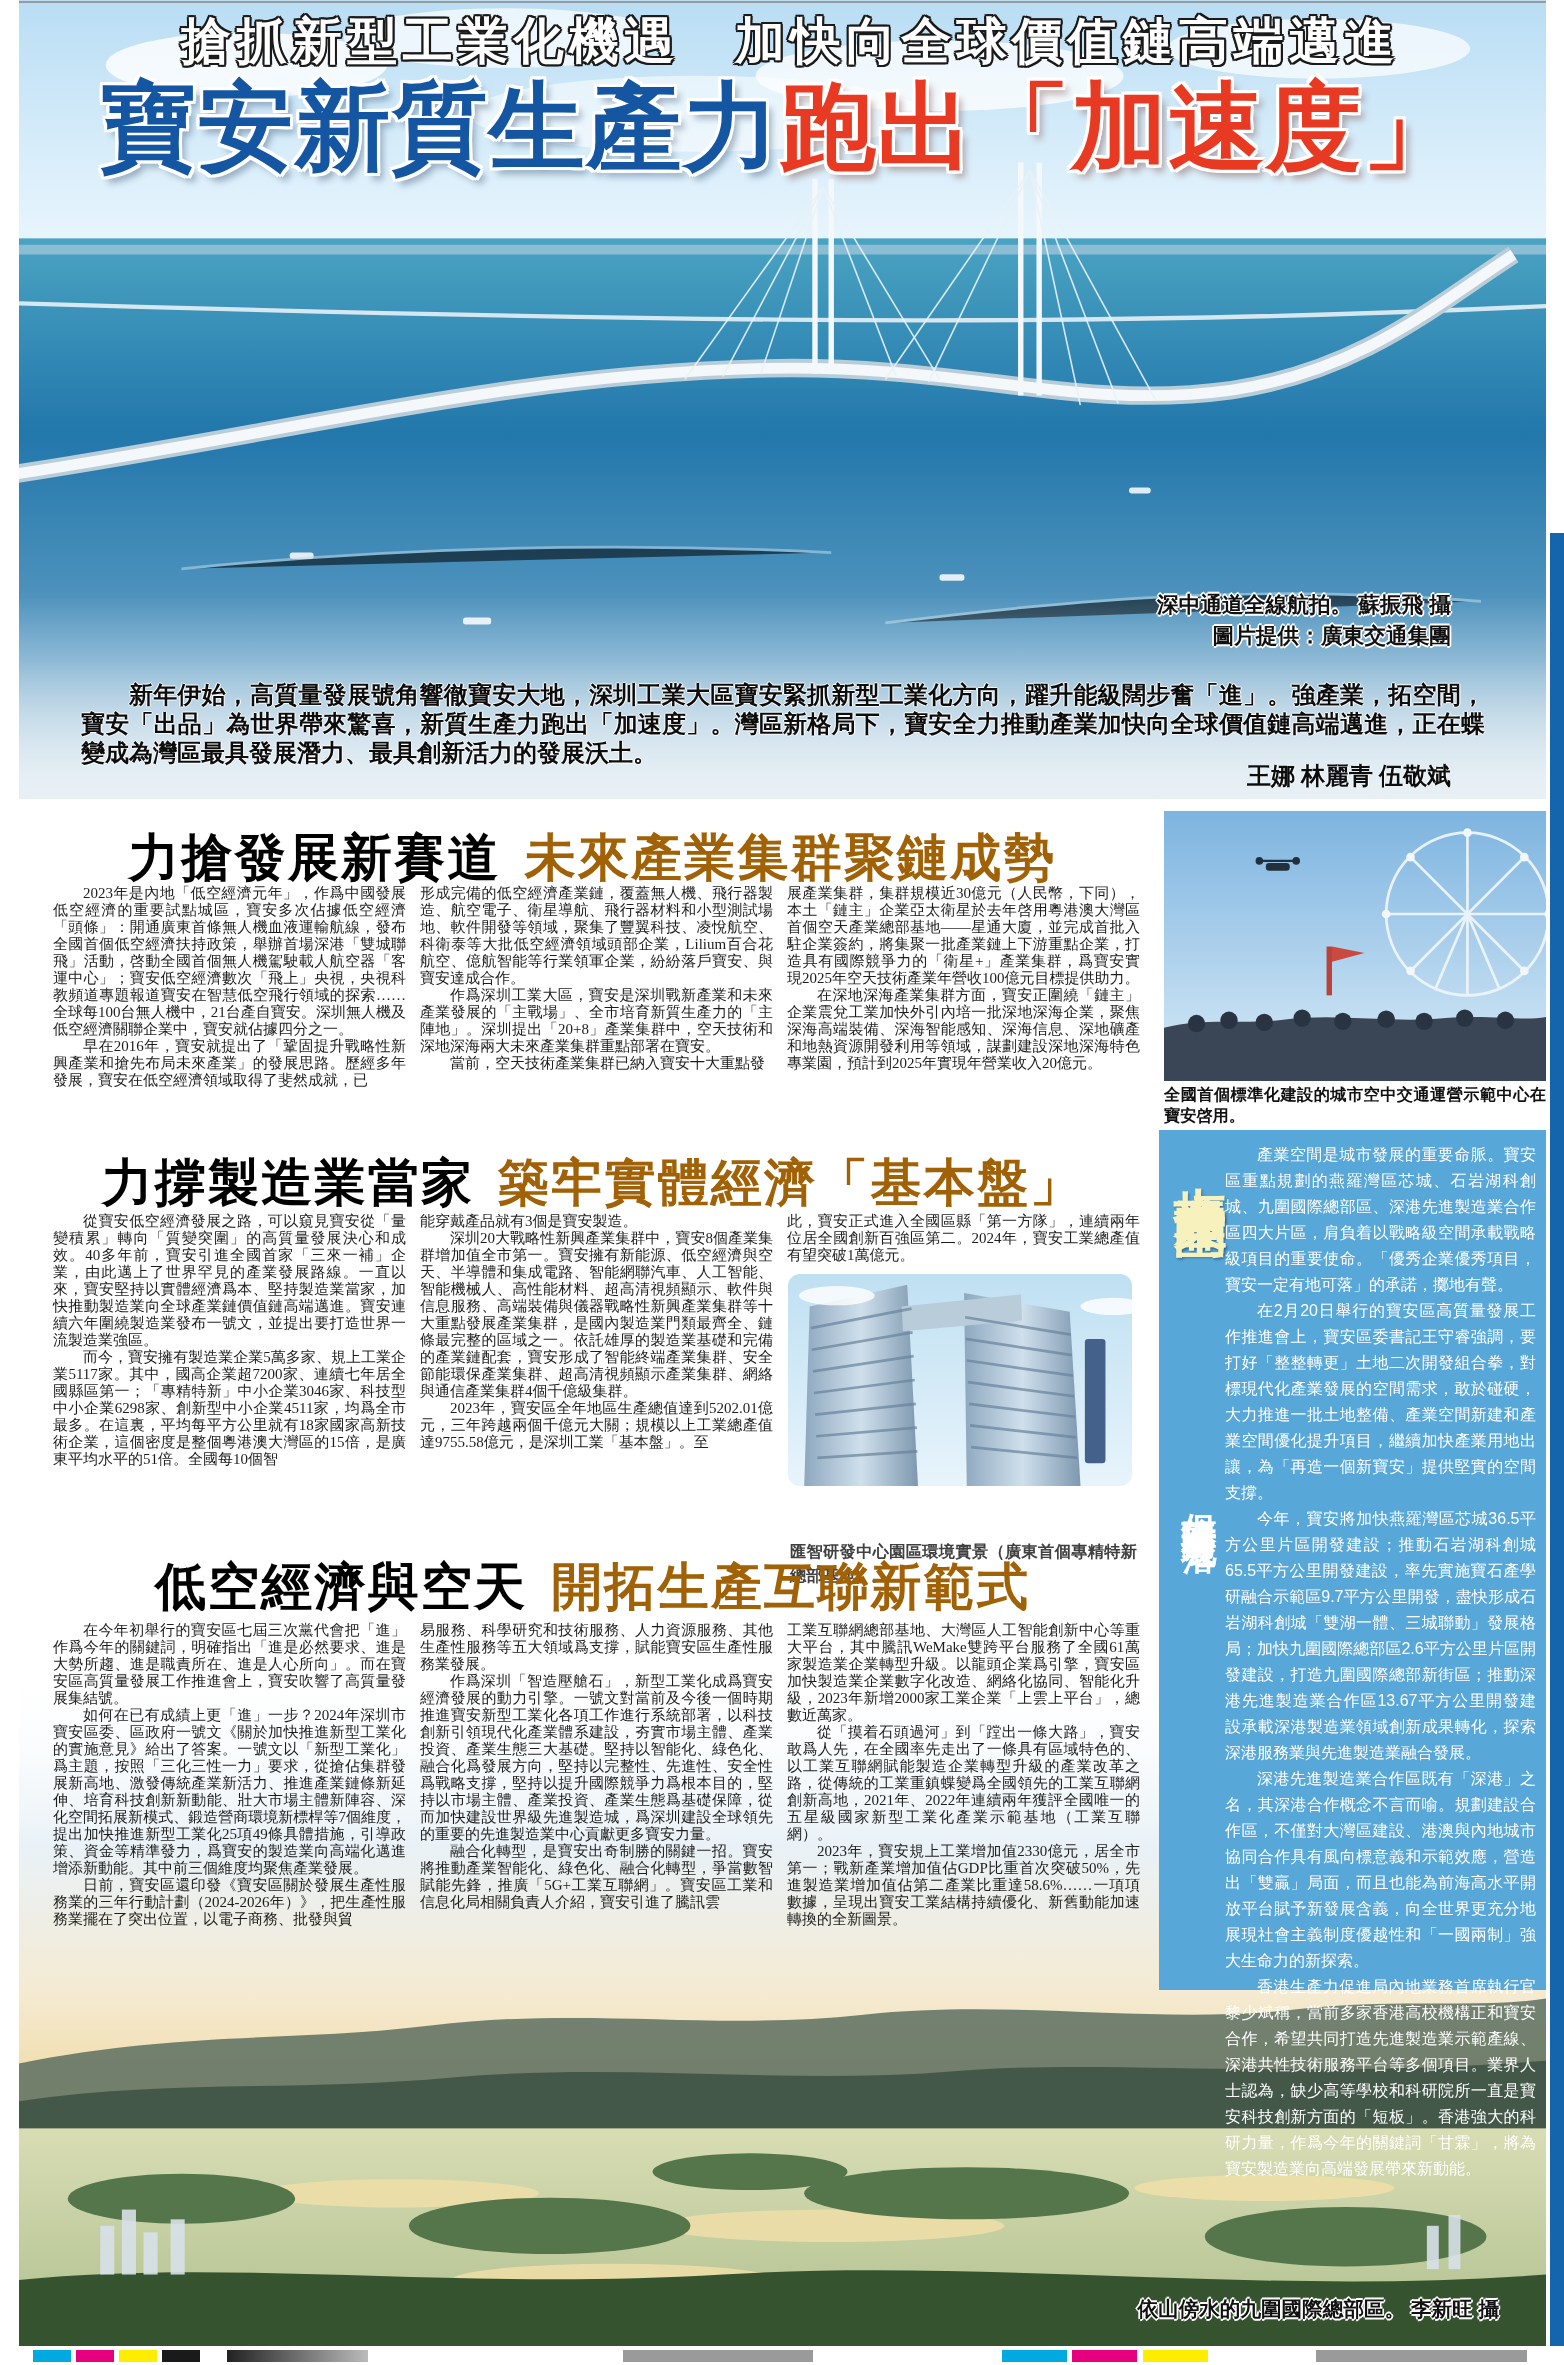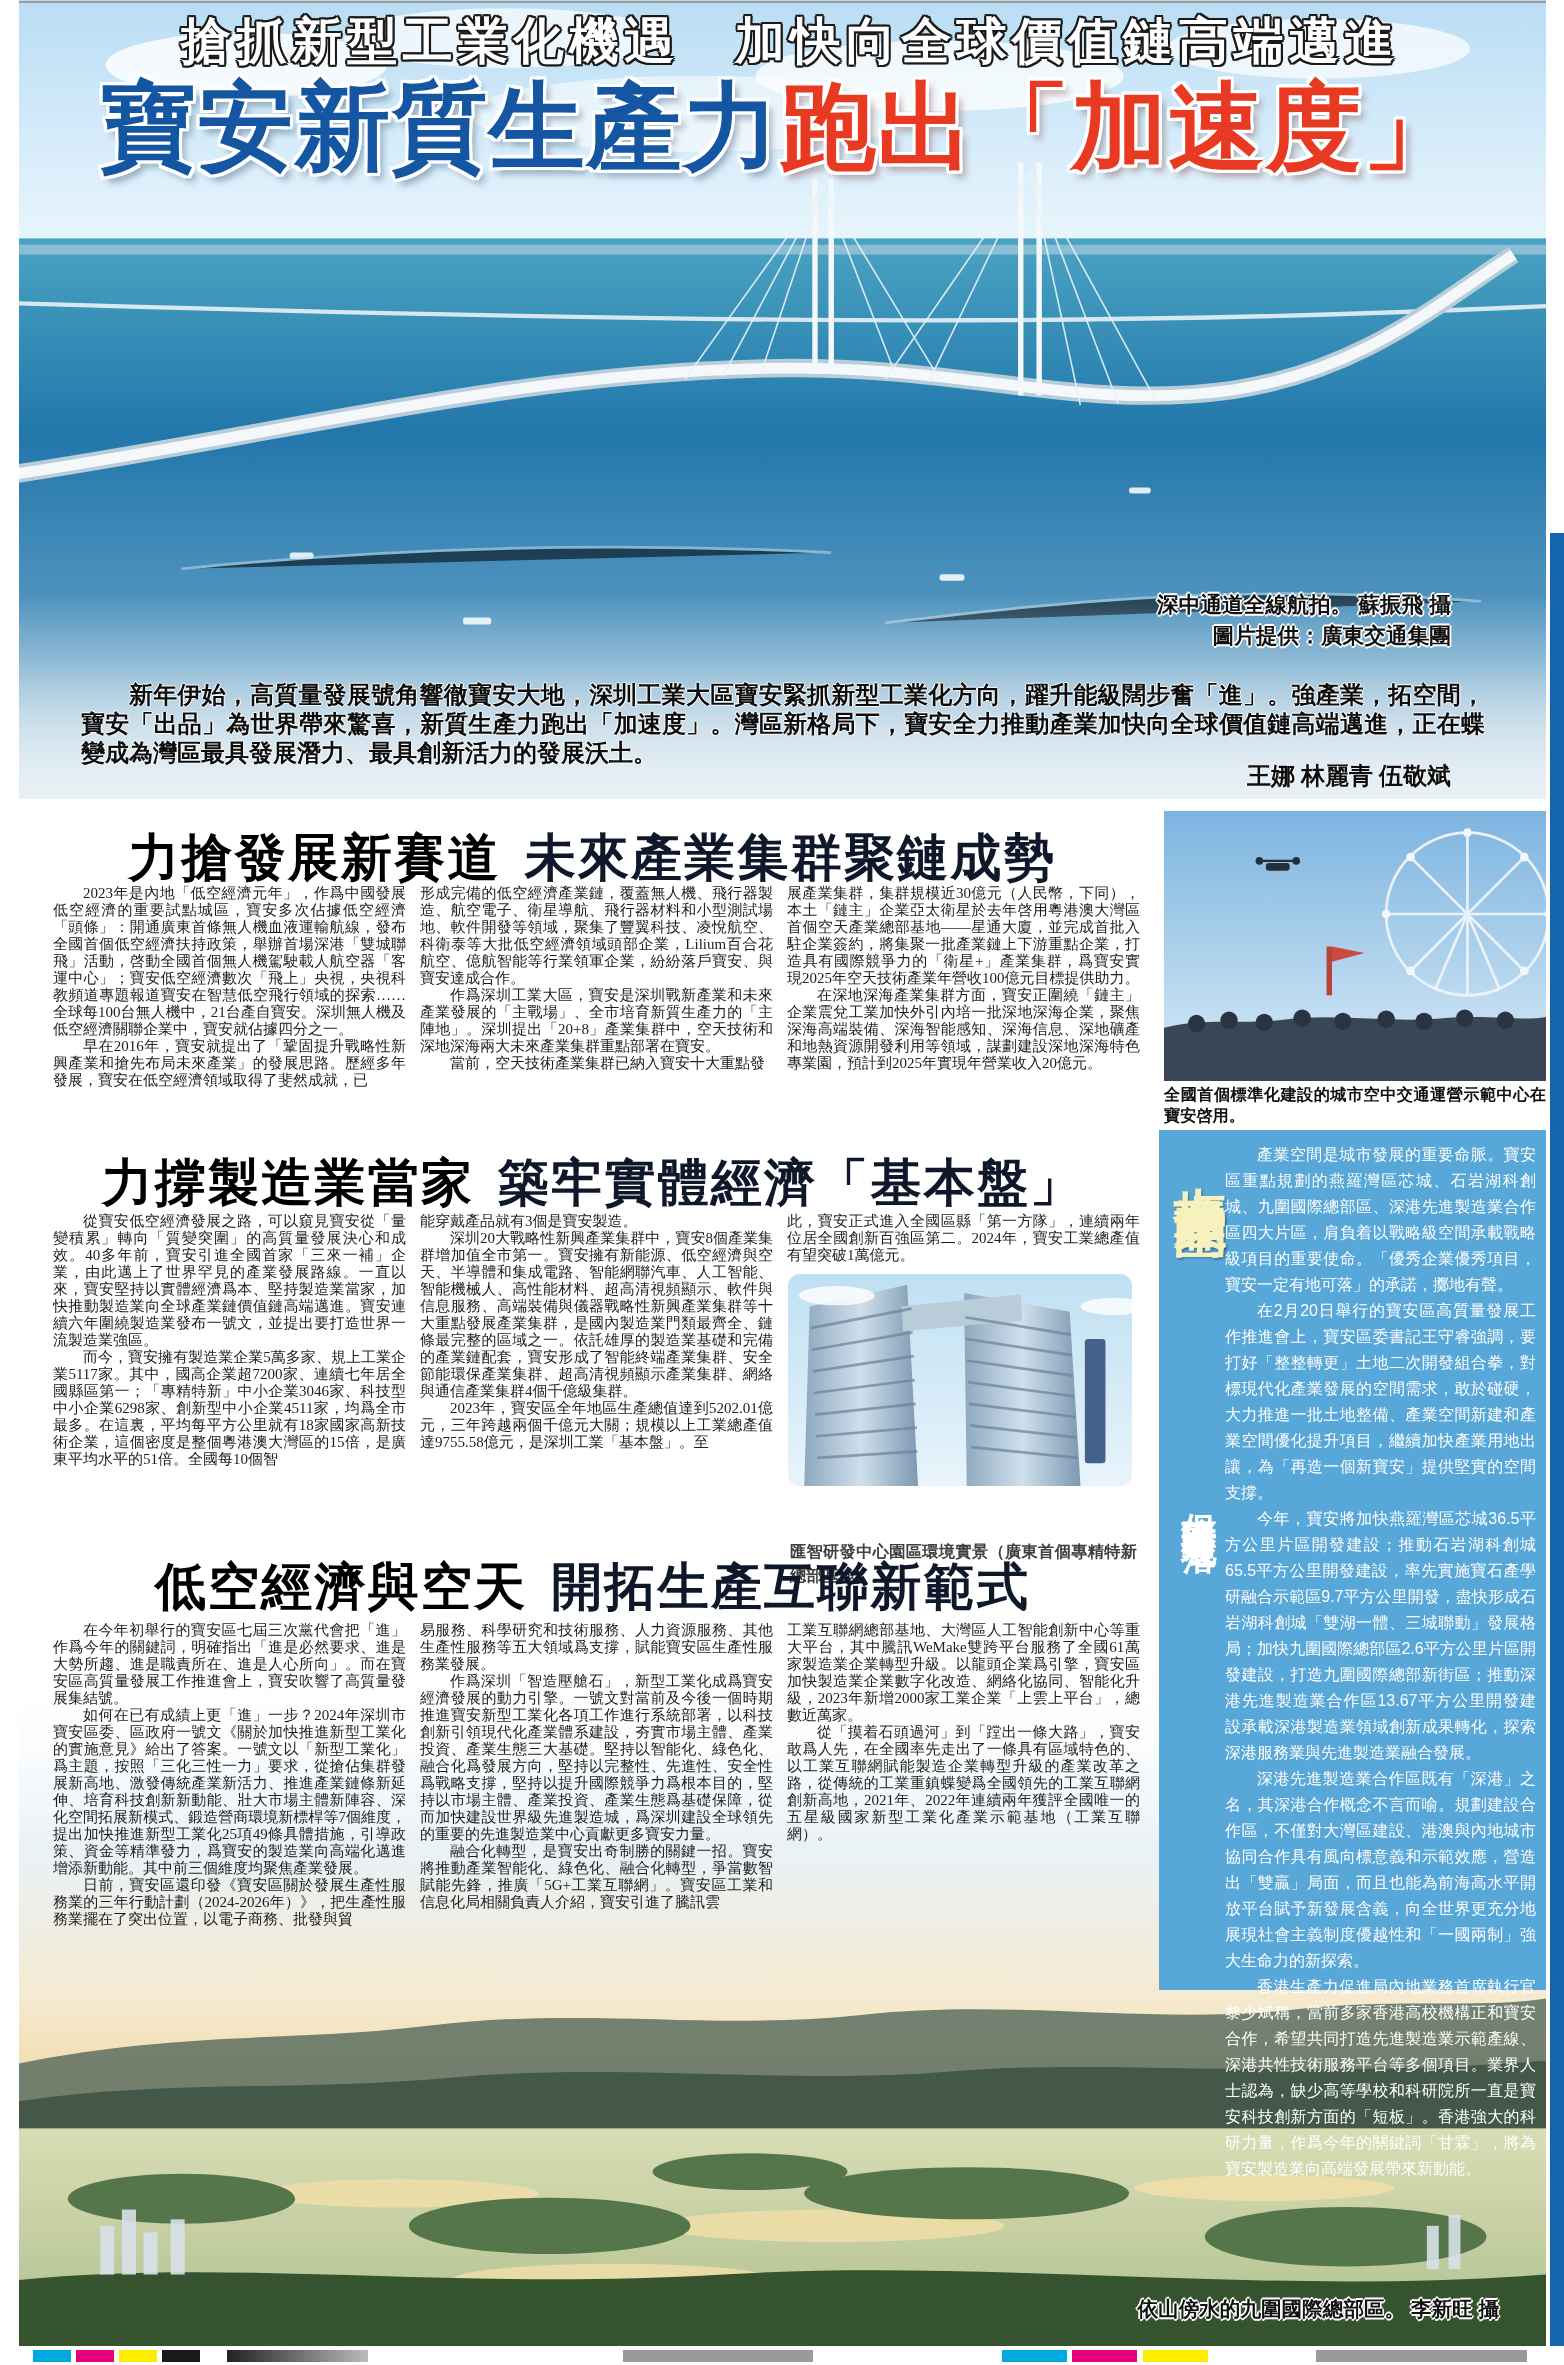--- a/index.html
+++ b/index.html
@@ -30,21 +30,21 @@
       text-shadow:1.6px 0 0 #fff,-1.6px 0 0 #fff,0 1.6px 0 #fff,0 -1.6px 0 #fff,1.1px 1.1px 0 #fff,-1.1px -1.1px 0 #fff;}
   .intro{left:81px;top:681px;width:1404px;z-index:5;
       font-size:24px;line-height:29px;font-weight:bold;color:#0d0d0d;text-align:justify;text-indent:2em;
       text-shadow:1.1px 0 0 rgba(255,255,255,.85),-1.1px 0 0 rgba(255,255,255,.85),0 1.1px 0 rgba(255,255,255,.85),0 -1.1px 0 rgba(255,255,255,.85);}
   .byline{right:113px;top:760px;z-index:5;font-size:24px;font-weight:bold;color:#0d0d0d;
       text-shadow:1.1px 0 0 rgba(255,255,255,.85),-1.1px 0 0 rgba(255,255,255,.85);}
   
   .sec-head{left:53px;width:1079px;text-align:center;z-index:5;white-space:nowrap;
       font-family:"Liberation Sans","DejaVu Sans",sans-serif;font-weight:bold;font-size:51px;letter-spacing:2.2px;}
   .sec-head .blue{color:#000000;}
-  .sec-head .black{color:#0f172a;margin-left:24px;}
+  .sec-head .black{color:#a16207;margin-left:24px;}
   .col{width:353px;z-index:5;font-size:15px;line-height:17px;color:#1c1c1c;text-align:justify;}
   .col p{margin:0;text-indent:2em;}
   .col p.cont{text-indent:0;}
   
   .drone-photo{left:1164px;top:811px;width:382px;height:270px;z-index:2;}
   .drone-caption{left:1164px;top:1084px;width:382px;z-index:5;
       font-family:"Liberation Sans","DejaVu Sans",sans-serif;font-weight:bold;
       font-size:16.2px;line-height:21px;color:#111;text-align:justify;}
   .building-photo{left:788px;top:1274px;width:344px;height:212px;border-radius:12px;overflow:hidden;z-index:2;}
   .building-caption{left:790px;top:1540px;width:347px;z-index:5;
@@ -292,20 +292,21 @@
     <p>日前，寶安區還印發《寶安區關於發展生產性服務業的三年行動計劃（2024-2026年）》，把生產性服務業擺在了突出位置，以電子商務、批發與貿</p>
   </div>
   <div class="abs col" style="left:420px;top:1622px;">
     <p class="cont">易服務、科學研究和技術服務、人力資源服務、其他生產性服務等五大領域爲支撐，賦能寶安區生產性服務業發展。</p>
     <p>作爲深圳「智造壓艙石」，新型工業化成爲寶安經濟發展的動力引擎。一號文對當前及今後一個時期推進寶安新型工業化各項工作進行系統部署，以科技創新引領現代化產業體系建設，夯實市場主體、產業投資、產業生態三大基礎。堅持以智能化、綠色化、融合化爲發展方向，堅持以完整性、先進性、安全性爲戰略支撐，堅持以提升國際競爭力爲根本目的，堅持以市場主體、產業投資、產業生態爲基礎保障，從而加快建設世界級先進製造城，爲深圳建設全球領先的重要的先進製造業中心貢獻更多寶安力量。</p>
     <p>融合化轉型，是寶安出奇制勝的關鍵一招。寶安將推動產業智能化、綠色化、融合化轉型，爭當數智賦能先鋒，推廣「5G+工業互聯網」。寶安區工業和信息化局相關負責人介紹，寶安引進了騰訊雲</p>
   </div>
   <div class="abs col" style="left:787px;top:1622px;">
     <p class="cont">工業互聯網總部基地、大灣區人工智能創新中心等重大平台，其中騰訊WeMake雙跨平台服務了全國61萬家製造業企業轉型升級。以龍頭企業爲引擎，寶安區加快製造業企業數字化改造、網絡化協同、智能化升級，2023年新增2000家工業企業「上雲上平台」，總數近萬家。</p>
     <p>從「摸着石頭過河」到「蹚出一條大路」，寶安敢爲人先，在全國率先走出了一條具有區域特色的、以工業互聯網賦能製造企業轉型升級的產業改革之路，從傳統的工業重鎮蝶變爲全國領先的工業互聯網創新高地，2021年、2022年連續兩年獲評全國唯一的五星級國家新型工業化產業示範基地（工業互聯網）。</p>
+    <p>2023年，寶安規上工業增加值2330億元，居全市第一；戰新產業增加值佔GDP比重首次突破50%，先進製造業增加值佔第二產業比重達58.6%……一項項數據，呈現出寶安工業結構持續優化、新舊動能加速轉換的全新圖景。</p>
   </div>
 
   <div class="abs bottom-photo">
     <svg width="1527" height="694" viewBox="0 0 2820 1282" preserveAspectRatio="none">
       <defs>
         <linearGradient id="lsky" x1="0" y1="0" x2="0" y2="1">
           <stop offset="0" stop-color="#ffffff" stop-opacity="0"></stop>
           <stop offset="0.28" stop-color="#e7f0f6" stop-opacity="0.9"></stop>
           <stop offset="0.5" stop-color="#f5ead0"></stop>
           <stop offset="0.64" stop-color="#f0d9a4"></stop>

